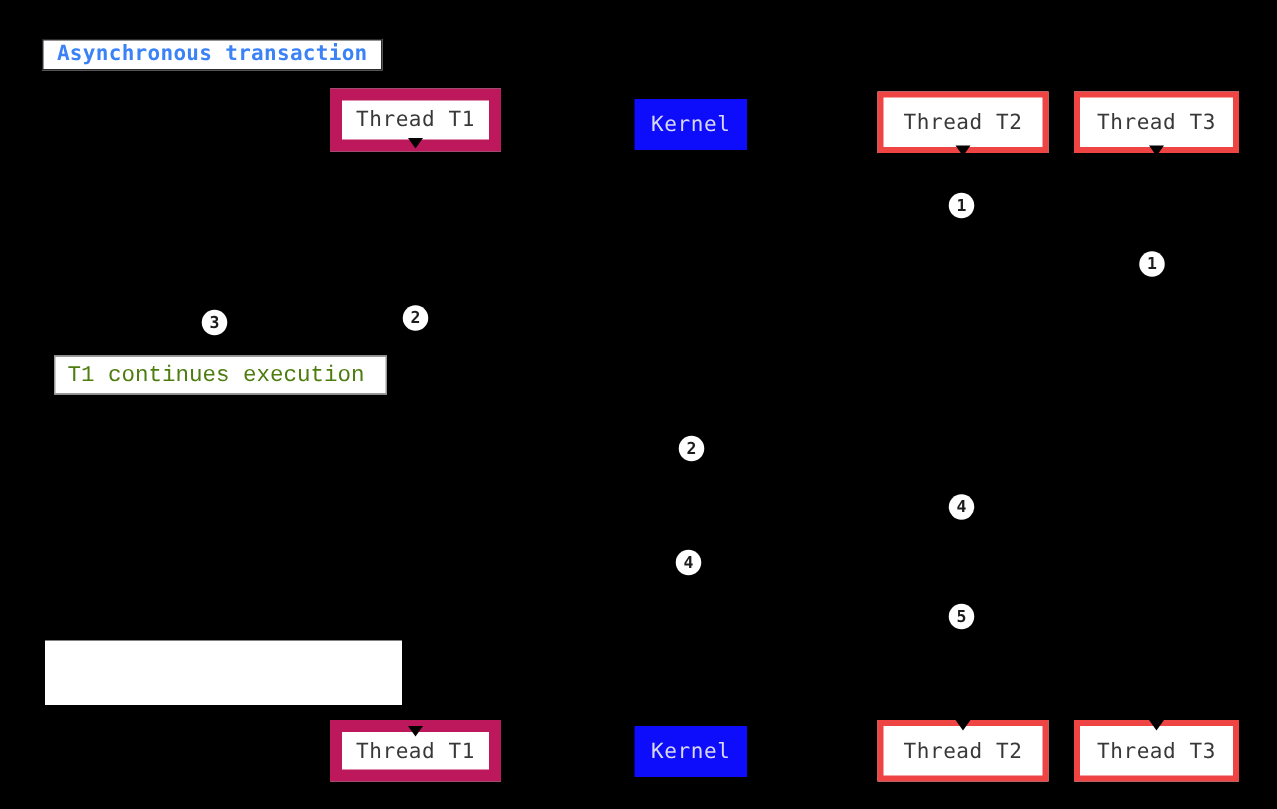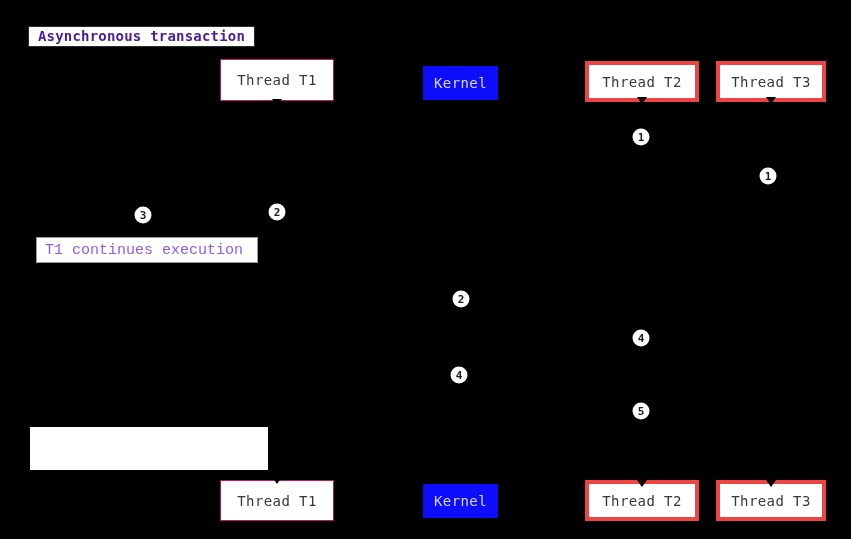--- a/index.html
+++ b/index.html
@@ -3,49 +3,49 @@
 <meta charset="utf-8">
 <style>
   html, body { margin:0; padding:0; background:#000; }
   .stage {
     position:relative; width:851px; height:539px; background:#000;
     font-family:"DejaVu Sans Mono", monospace; overflow:hidden;
   }
   .title-box {
     position:absolute; left:28px; top:26px; width:227px; height:21px;
     background:#ffffff; border:1px solid #2b2b2b; box-sizing:border-box;
-    color:#4c1d95; font-weight:bold; font-size:14px; line-height:19px;
+    color:#3b82f6; font-weight:bold; font-size:14px; line-height:19px;
     text-align:center; letter-spacing:0.2px;
   }
   .actor {
     position:absolute; box-sizing:border-box; background:#ffffff;
     display:flex; align-items:center; justify-content:center;
   }
-  .accent-red  { border:1px solid #be185d; }
+  .accent-red  { border:8px solid #be185d; }
   .accent-blue { border:4px solid #ef4444; }
   .actor-label { font-size:14px; color:#383838; letter-spacing:0.4px; white-space:nowrap; }
   .kernel { background:#0d0dfb; border:none;justify-content:center; }
   .kernel .actor-label { color:#d9d9f2; }
   .notch {
     position:absolute; left:50%; transform:translateX(-50%);
     width:0; height:0;
     border-left:5px solid transparent; border-right:5px solid transparent;
     border-top:7px solid #000000;
   }
   .notch-bottom { bottom:-6px; }
   .notch-top    { top:-4px; }
   .badge {
     position:absolute; width:17px; height:17px; border-radius:50%;
     background:#ffffff; color:#1c1c1c; transform:translate(-50%,-50%);
     display:flex; align-items:center; justify-content:center;
     font-size:11px; font-weight:bold;
   }
   .note {
     position:absolute; box-sizing:border-box; background:#ffffff;
-    border:1px solid #9a9a9a; color:#8b5cf6;
+    border:1px solid #9a9a9a; color:#4d7c0f;
     font-family:"Liberation Mono", monospace; font-size:15px;
     display:flex; align-items:center; padding:0 8px; white-space:nowrap;
   }
   .note-blank { border:none; }
 </style>
 </head>
 <body>
 
 <div class="stage">
 

